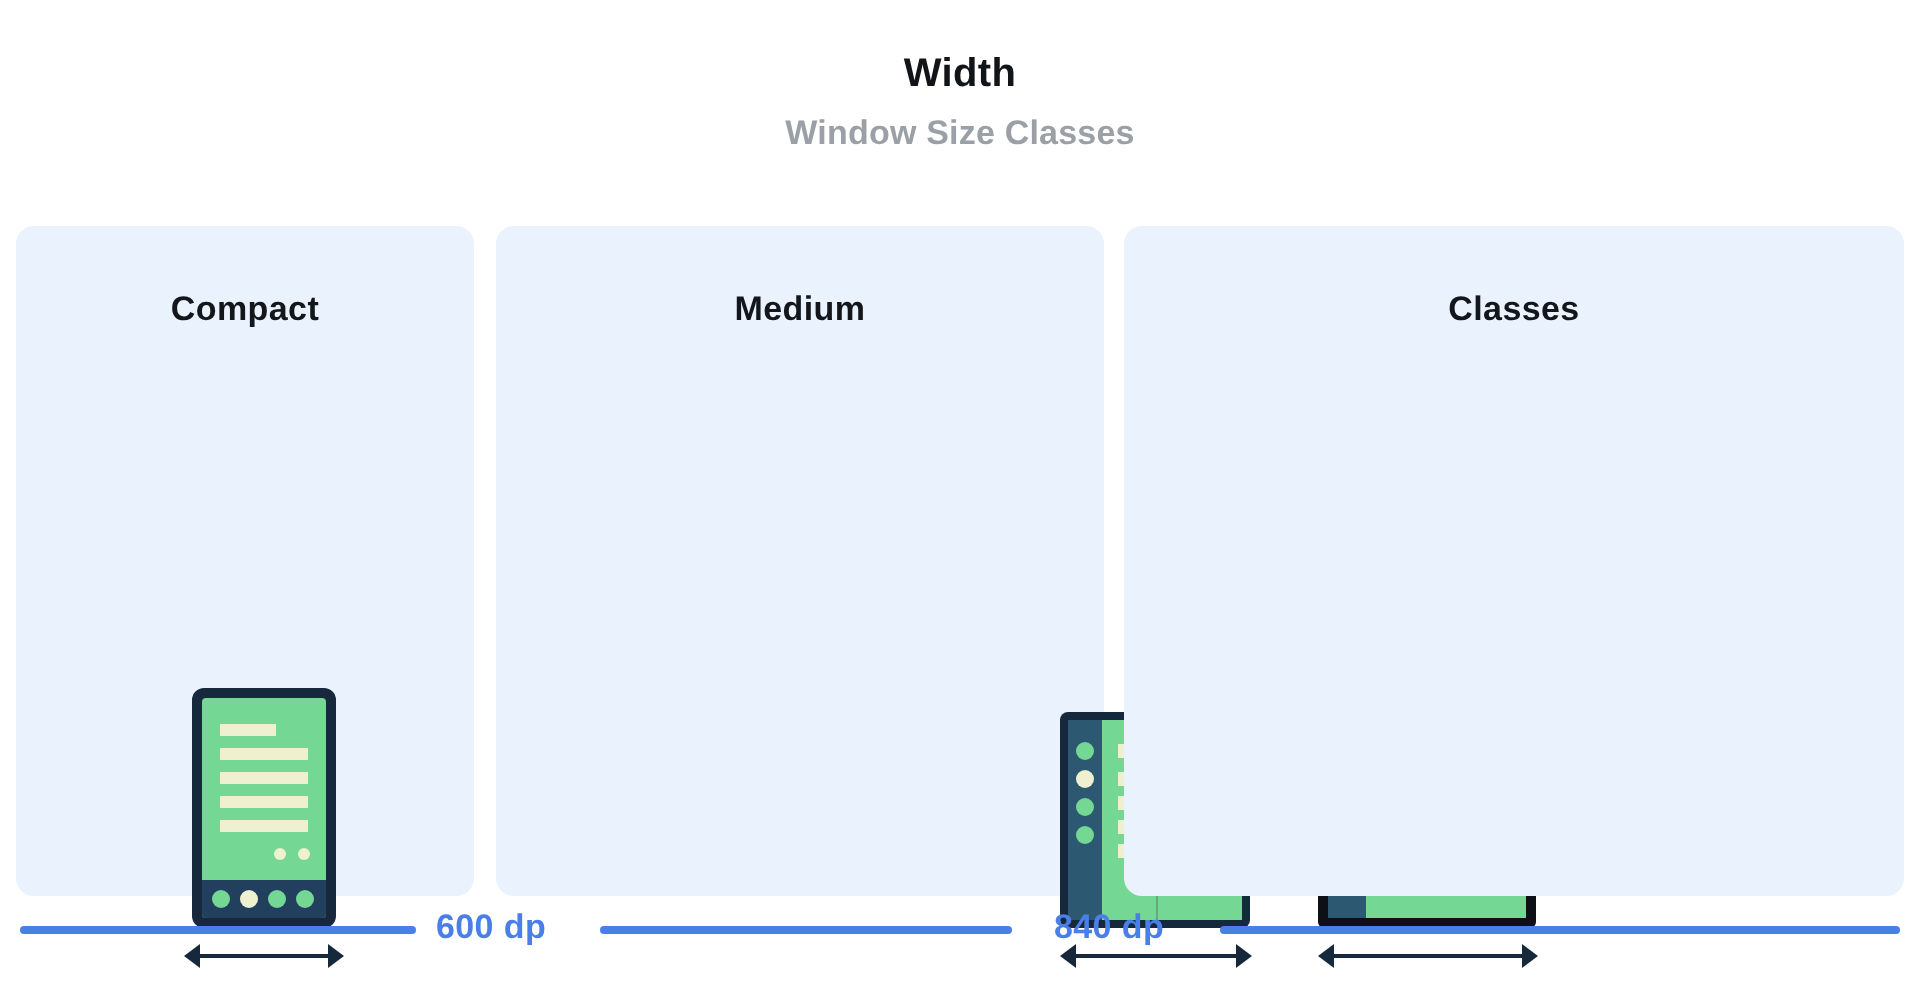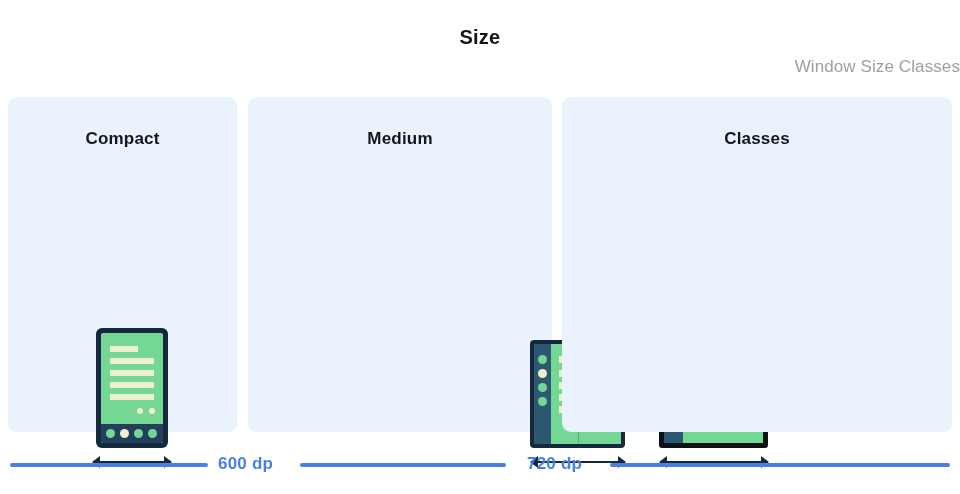--- a/index.html
+++ b/index.html
@@ -12,28 +12,28 @@
   }
   .stage{position:relative;width:960px;height:494px;}
 
   
   .header{position:absolute;left:0;top:0;width:960px;text-align:center;}
   .title{
     font-size:20px;font-weight:bold;color:#111418;
     letter-spacing:.2px;margin-top:26px;line-height:22px;
   }
   .subtitle{
-    font-size:17px;font-weight:normal;color:#9aa0a6;
-    letter-spacing:.1px;margin-top:9px;line-height:20px;text-align:right;
+    font-size:17px;font-weight:bold;color:#9aa0a6;
+    letter-spacing:.1px;margin-top:9px;line-height:20px;
   }
 
   
   .panels{position:absolute;left:0;top:97px;width:960px;height:335px;}
   .panel{
-    position:absolute;top:0;height:335px;
+    position:absolute;top:16px;height:335px;
     background:#eaf2fd;
     border-radius:9px 9px 9px 9px;
   }
   .panel.compact{left:8px;width:229px;}
   .panel.medium{left:248px;width:304px;}
   .panel.expanded{left:562px;width:390px;}
 
   .panel-label{
     position:absolute;left:0;top:32px;width:100%;
     text-align:center;font-size:17px;font-weight:bold;color:#13161a;
@@ -85,21 +85,21 @@
     position:absolute;top:9px;font-size:17px;font-weight:bold;color:#4a7fe8;
     letter-spacing:.2px;line-height:22px;
   }
 </style>
 </head>
 <body>
 
 <div class="stage">
 
   <div class="header">
-    <div class="title">Size</div>
+    <div class="title">Width</div>
     <div class="subtitle">Window Size Classes</div>
   </div>
 
   <div class="panels">
 
     <div class="panel compact">
       <div class="panel-label">Compact</div>
 
       <div class="device phone">
         <div class="inner">
@@ -182,17 +182,17 @@
       <div class="panel-label">Classes</div>
 
     </div>
 
   </div>
 
   <div class="scale">
     <div class="seg" style="left:10px;width:198px;"></div>
     <div class="dplabel" style="left:218px;">600 dp</div>
     <div class="seg" style="left:300px;width:206px;"></div>
-    <div class="dplabel" style="left:527px;">720 dp</div>
+    <div class="dplabel" style="left:527px;">840 dp</div>
     <div class="seg" style="left:610px;width:340px;"></div>
   </div>
 
 </div>
 
 </body></html>

